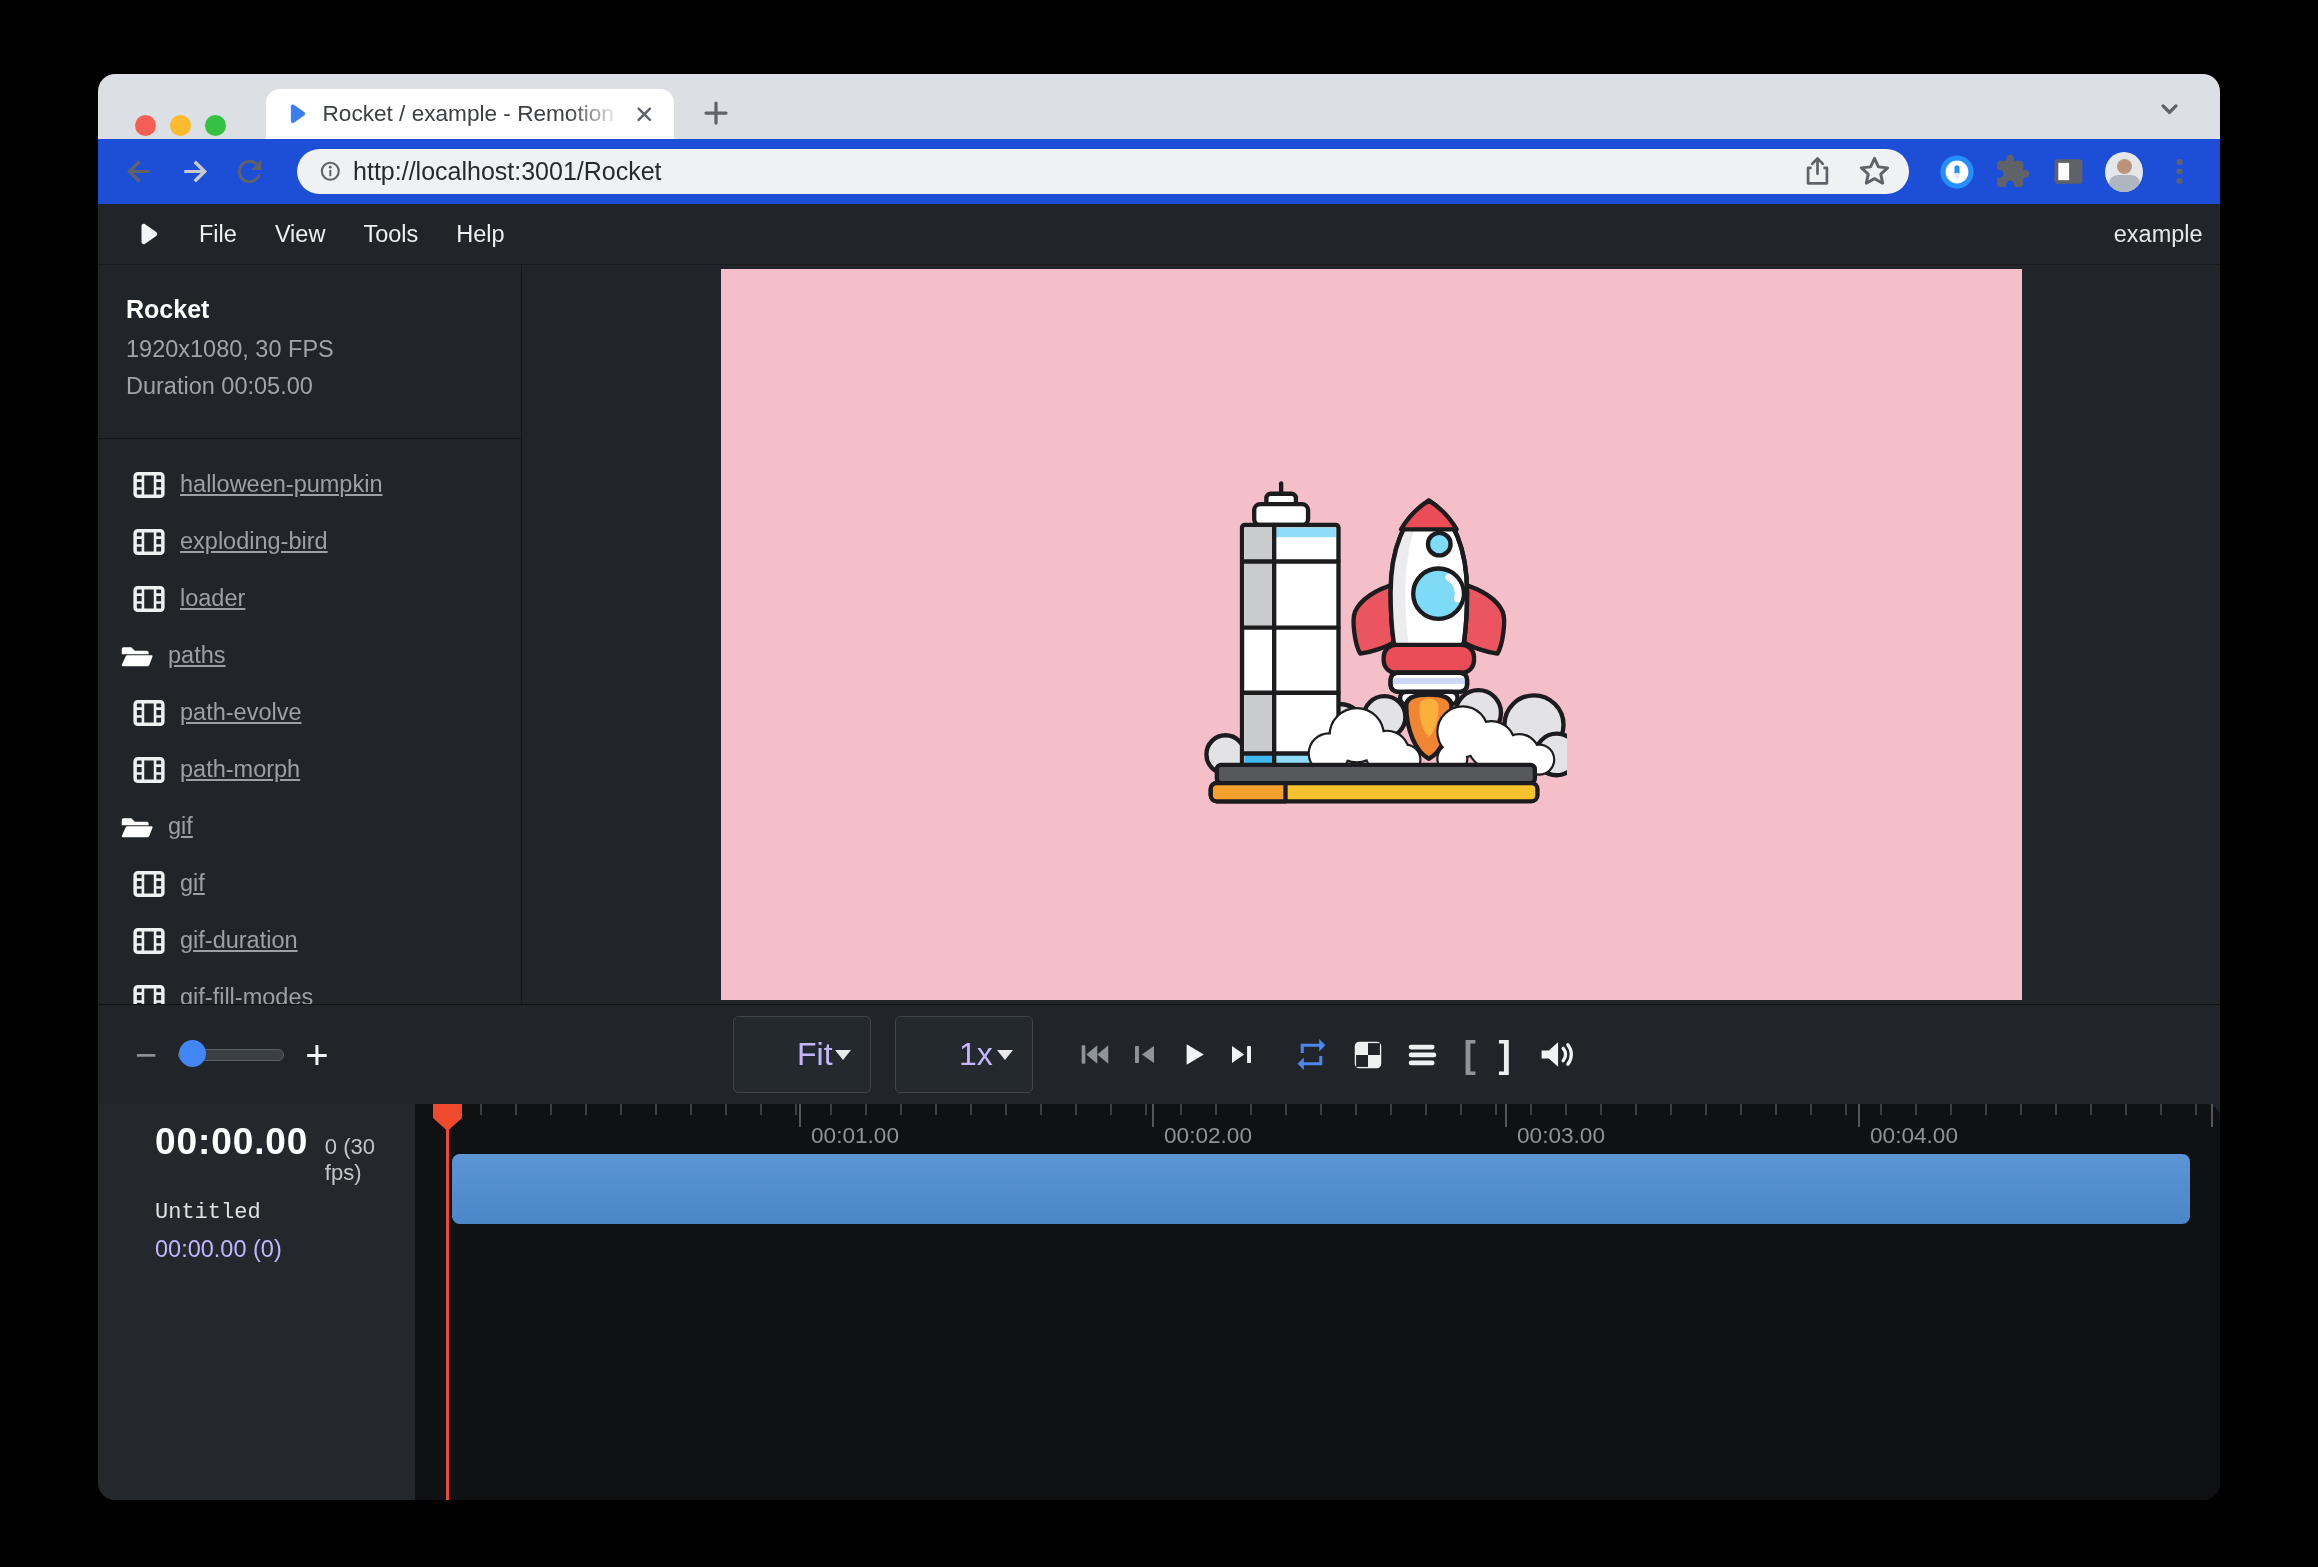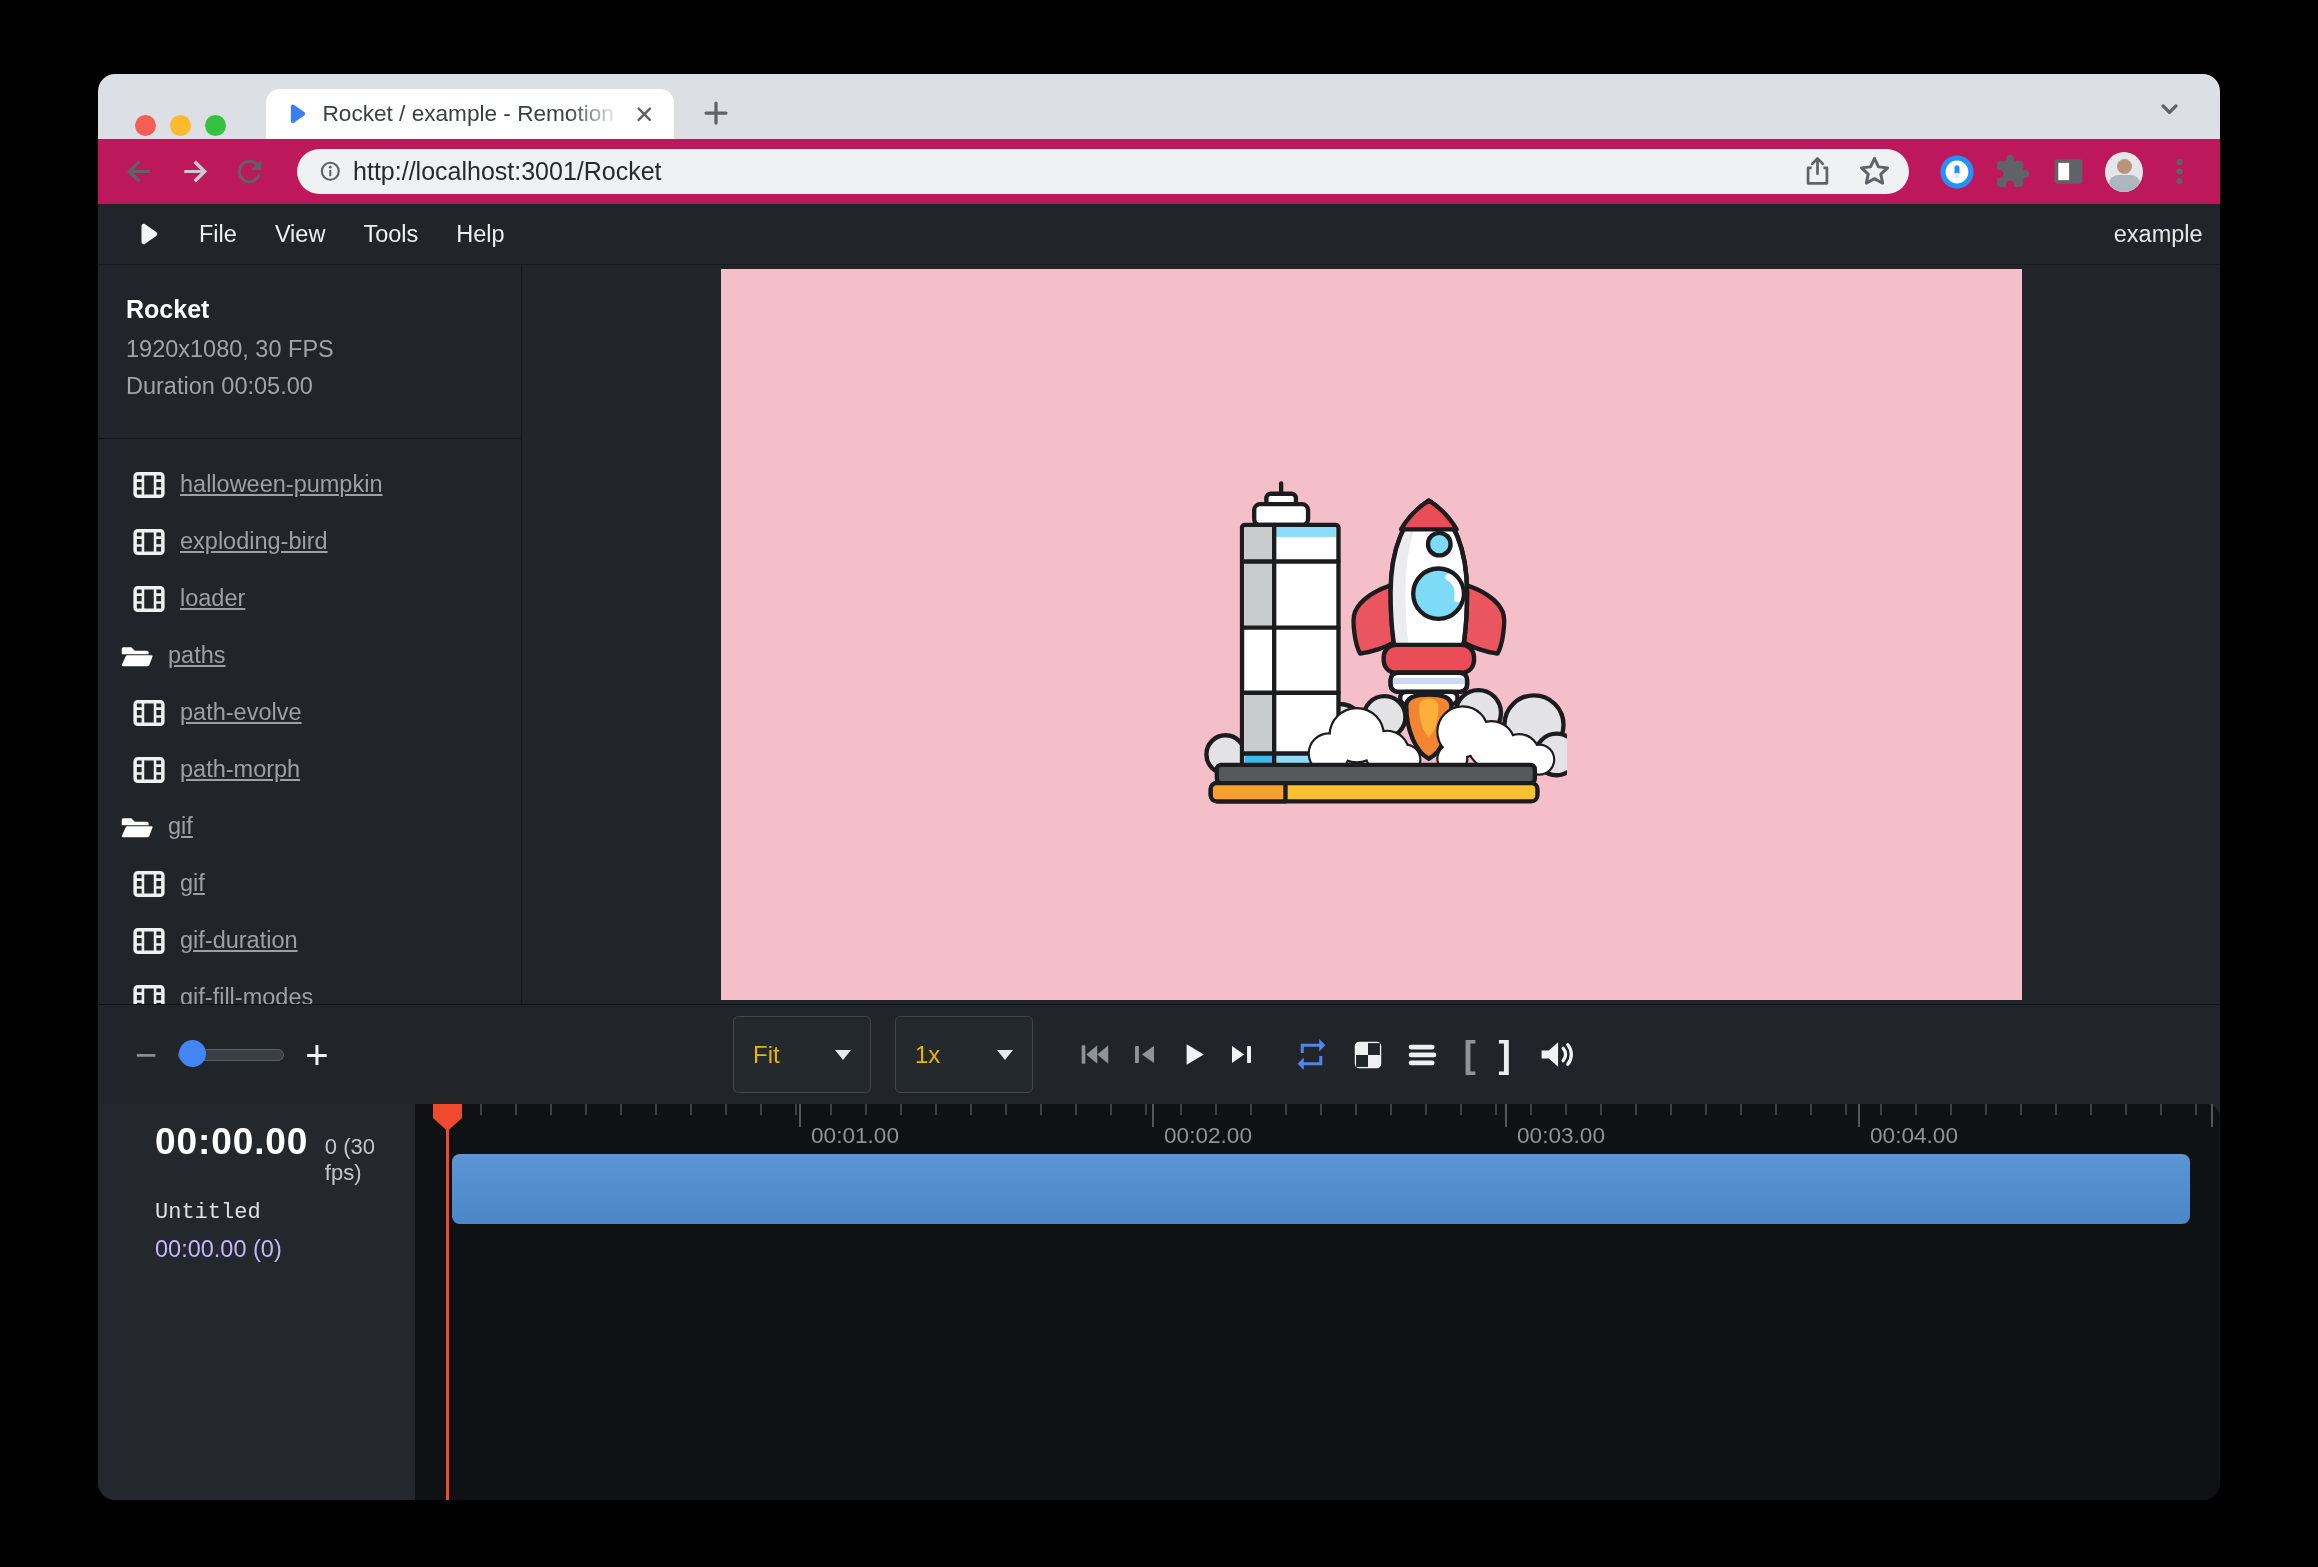--- a/index.html
+++ b/index.html
@@ -18,21 +18,21 @@
   .tab-favicon { width:23.5px; height:23.5px; flex:none; }
   .tab-title { flex:1; margin:0 8.7px 0 14px; font-size:22.6px; color:#3c4043; white-space:nowrap;
     overflow:hidden; -webkit-mask-image:linear-gradient(90deg,#000 82%,transparent);
     mask-image:linear-gradient(90deg,#000 82%,transparent); }
   .tab-close { width:28px; height:28px; flex:none; display:flex; align-items:center; justify-content:center; border-radius:50%; }
   .newtab { position:absolute; left:600px; bottom:8.7px; width:35px; height:35px;
     display:flex; align-items:center; justify-content:center; }
   .strip-chevron { position:absolute; right:35px; top:19px; width:31px; height:31px; }
 
   
-  .toolbar { height:65px; background:#be185d; flex:none; display:flex; align-items:center; padding:16px 22px; }
+  .toolbar { height:65px; background:#1d4ed8; flex:none; display:flex; align-items:center; padding:16px 22px; }
   .navbtn { width:38px; height:38px; flex:none; display:flex; align-items:center; justify-content:center; margin-right:17.4px; }
   .omnibox { flex:1; height:45px; background:#eff1f2; border-radius:22.6px; margin:0 12px 0 10.4px;
     display:flex; align-items:center; padding:0 17.4px 0 22.6px; }
   .omni-info { width:22.6px; height:22.6px; flex:none; }
   .omni-url { margin-left:11.3px; font-size:25px; color:#27292c; flex:1; white-space:nowrap; overflow:hidden; }
   .omni-right { display:flex; align-items:center; gap:22.6px; flex:none; }
   .ext { width:38px; height:38px; flex:none; display:flex; align-items:center; justify-content:center; margin-left:17.4px; }
   .avatar { width:40px; height:40px; border-radius:50%; overflow:hidden; background:#e4e7ea; position:relative; }
   .avatar .head { position:absolute; left:12px; top:7px; width:15.7px; height:15.7px; border-radius:50%; background:#b9937a; }
   .avatar .body { position:absolute; left:4.3px; top:23.5px; width:31px; height:19px; border-radius:8.7px 8.7px 0 0; background:#aeb6bf; }
@@ -64,21 +64,21 @@
   .controls { height:100px; flex:none; position:relative; background:#212529; border-top:1.7px solid #101214; }
   .zoomgroup { position:absolute; left:37px; top:0; height:100%; display:flex; align-items:center; }
   .zoom-minus { font-size:38px; color:#8c9196; line-height:1; }
   .slider { position:relative; width:106px; height:12px; border-radius:7px; background:#3a3f45;
     border:1.7px solid #5a6066; margin:0 21px; }
   .slider .knob { position:absolute; left:0px; top:-9.6px; width:27px; height:27px; border-radius:50%; background:#4285f4; }
   .zoom-plus { font-size:40px; color:#f1f3f4; line-height:1; }
   .selgroup { position:absolute; left:635px; top:11.3px; display:flex; gap:24px; }
   .select { width:138px; height:77px; background:#24292e; border:1.7px solid #41464c; border-radius:5.2px;
     display:flex; align-items:center; justify-content:space-between; padding:0 19px; }
-  .select .val { font-size:24px; color:#eab308; }
+  .select .val { font-size:32px; color:#c4b5fd;margin-left:44px; }
   .caret { width:0; height:0; border-left:8.7px solid transparent; border-right:8.7px solid transparent; border-top:10.4px solid #e8eaec; }
   .transport { position:absolute; left:979px; top:0; height:100%; display:flex; align-items:center; gap:17.4px; }
   .tbtn { display:flex; align-items:center; justify-content:center; }
   .rightctl { position:absolute; left:1195px; top:0; height:100%; display:flex; align-items:center; }
   .bracket { font-size:37px; font-weight:600; line-height:1; }
   .b-left { color:#8f9499; margin-left:26px; }
   .b-right { color:#eceef0; margin-left:22.6px; }
 
   
   .timeline { flex:1; display:flex; background:#101112;border-radius:14px; }

